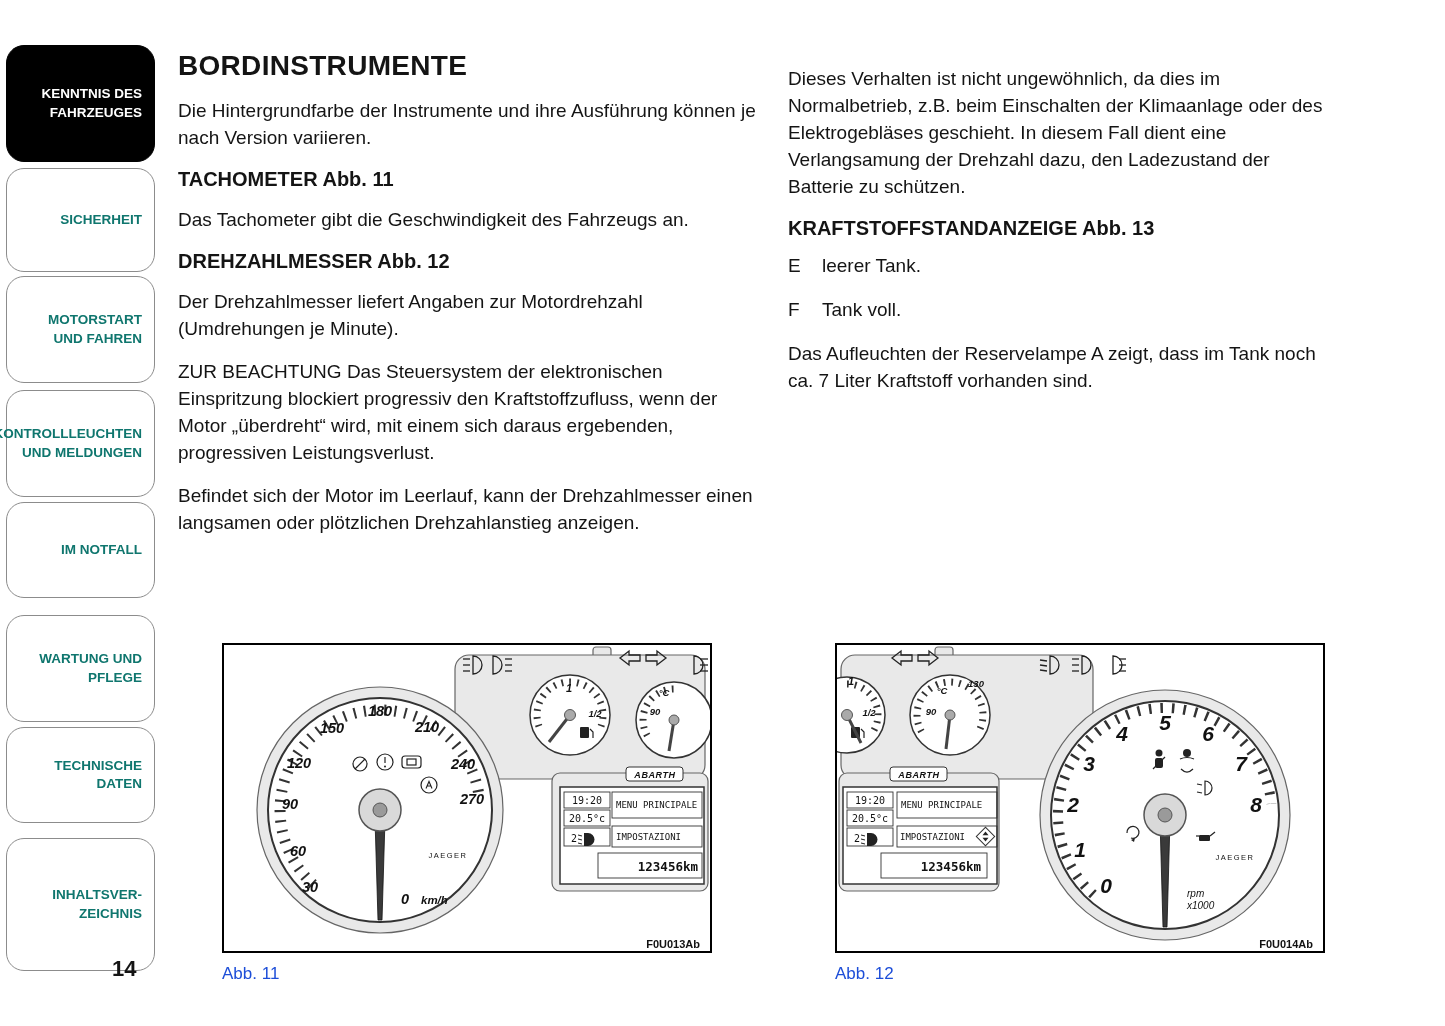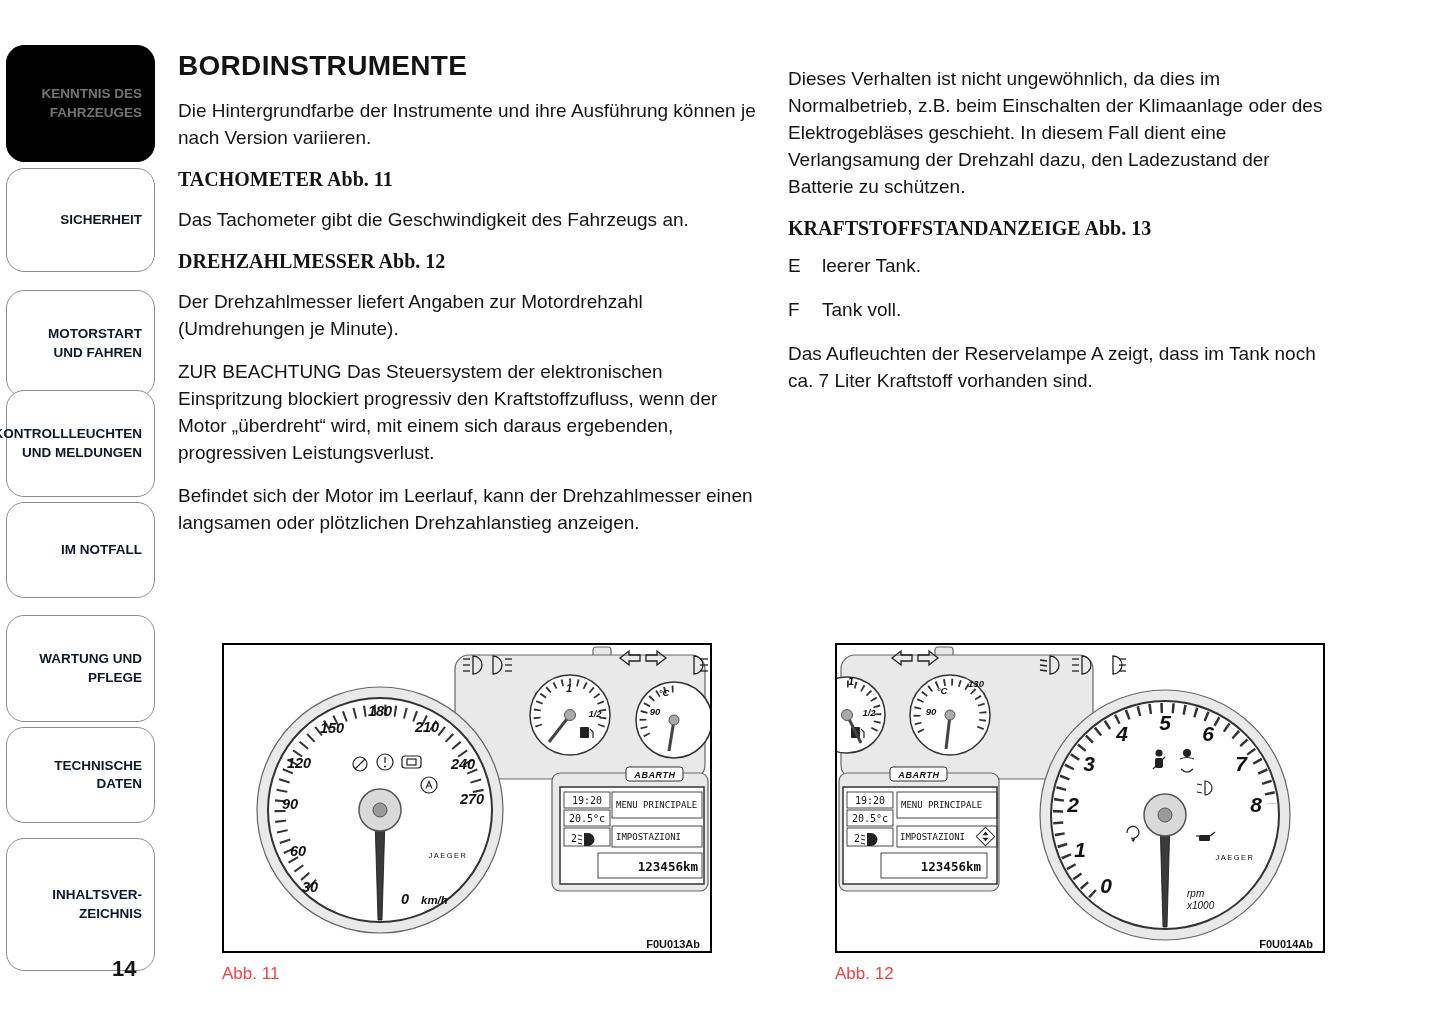--- a/index.html
+++ b/index.html
@@ -4,38 +4,38 @@
 <style>
   html,body { margin:0; padding:0; background:#ffffff; }
   .page { position:relative; width:1445px; height:1026px; background:#fff;
           font-family:"Liberation Sans", sans-serif; color:#141414; overflow:hidden; }
 
   
   .tab { position:absolute; left:6px; width:149px; box-sizing:border-box;
          border:1.6px solid #8c8c8c; border-radius:18px; background:#fff;
          display:flex; align-items:center; justify-content:flex-end;
          text-align:right; padding:6px 12px 6px 18px;
-         font-weight:bold; font-size:13.5px; line-height:1.35; color:#0f172a; }
-  .tab.active { background:#000; color:#737373; border-color:#000;justify-content:flex-end; }
+         font-weight:bold; font-size:13.5px; line-height:1.35; color:#0f766e; }
+  .tab.active { background:#000; color:#ffffff; border-color:#000;justify-content:flex-end; }
   .page-number { position:absolute; left:112px; top:956px; font-size:22px; font-weight:bold; }
 
   
   .col { position:absolute; top:50px; }
   .col-left  { left:178px; width:588px; }
   .col-right { left:788px; width:552px; }
   .col h1 { font-size:28px; margin:0 0 13px; letter-spacing:0.3px; }
-  .col h2 { font-size:20px; margin:8px 0 13px;font-family:Liberation Serif, serif; }
+  .col h2 { font-size:20px; margin:8px 0 13px; }
   .col p  { font-size:19px; line-height:1.42; margin:16px 0 16px; }
   .kv { display:flex; font-size:19px; line-height:1.42; margin:2px 0 17px; }
   .kv .k { width:34px; flex:0 0 34px; }
 
   
   .figure { position:absolute; top:643px; width:490px; margin:0; }
   #fig11 { left:222px; } #fig12 { left:835px; }
-  figcaption { font-size:17px; margin-top:7px; color:#ef4444; }
+  figcaption { font-size:17px; margin-top:7px; color:#1d4ed8; }
 
   svg text { font-family:"Liberation Sans", sans-serif; fill:#111; }
   .lcd, .lcd-s, .lcd-b { font-family:"DejaVu Sans Mono", monospace; }
   .lcd   { font-size:10px; }
   .lcd-s { font-size:9px; }
   .lcd-b { font-size:12.5px; font-weight:bold; }
   .glabel { font-size:14.5px; font-weight:bold; font-style:italic; }
   .gbig   { font-size:21px;  font-weight:bold; font-style:italic; }
   .gsm    { font-size:11px;  font-weight:bold; font-style:italic; }
   .gxs    { font-size:9.5px; font-weight:bold; font-style:italic; }
@@ -50,21 +50,21 @@
 
 <div class="page">
 
   <nav>
     <div class="tab active" style="top:45px;height:117px">
         <span>KENNTNIS DES FAHRZEUGES</span>
       </div>
     <div class="tab" style="top:168px;height:104px">
         <span>SICHERHEIT</span>
       </div>
-    <div class="tab" style="top:290px;height:107px">
+    <div class="tab" style="top:276px;height:107px">
         <span>MOTORSTART UND FAHREN</span>
       </div>
     <div class="tab" style="top:390px;height:107px">
         <span>KONTROLLLEUCHTEN UND MELDUNGEN</span>
       </div>
     <div class="tab" style="top:502px;height:96px">
         <span>IM NOTFALL</span>
       </div>
     <div class="tab" style="top:615px;height:107px">
         <span>WARTUNG UND PFLEGE</span>

